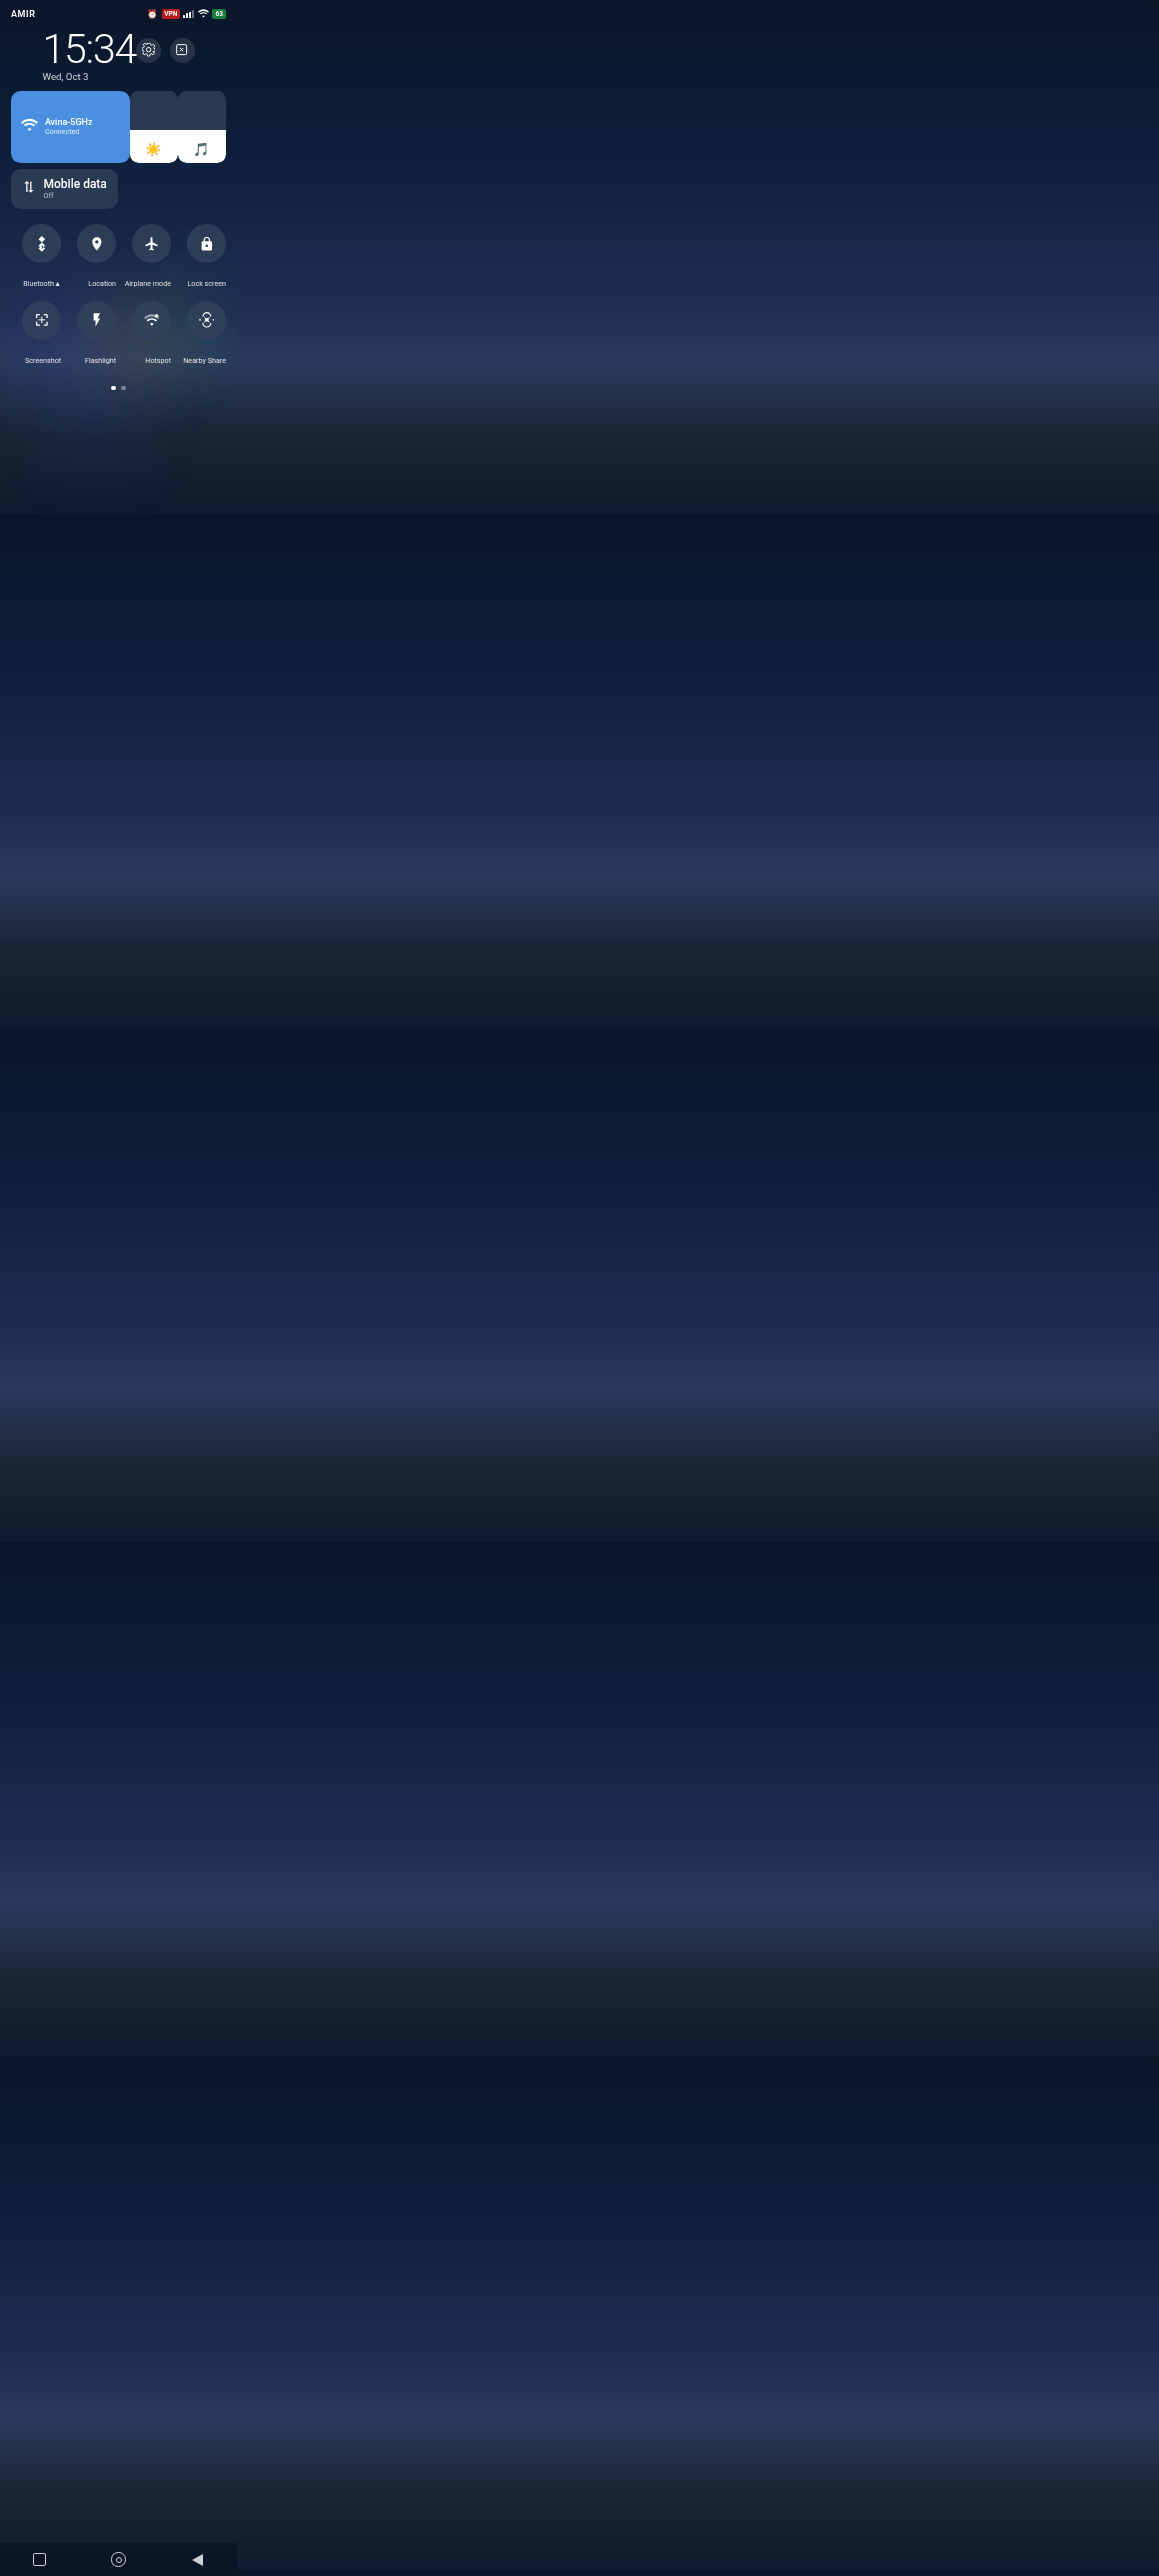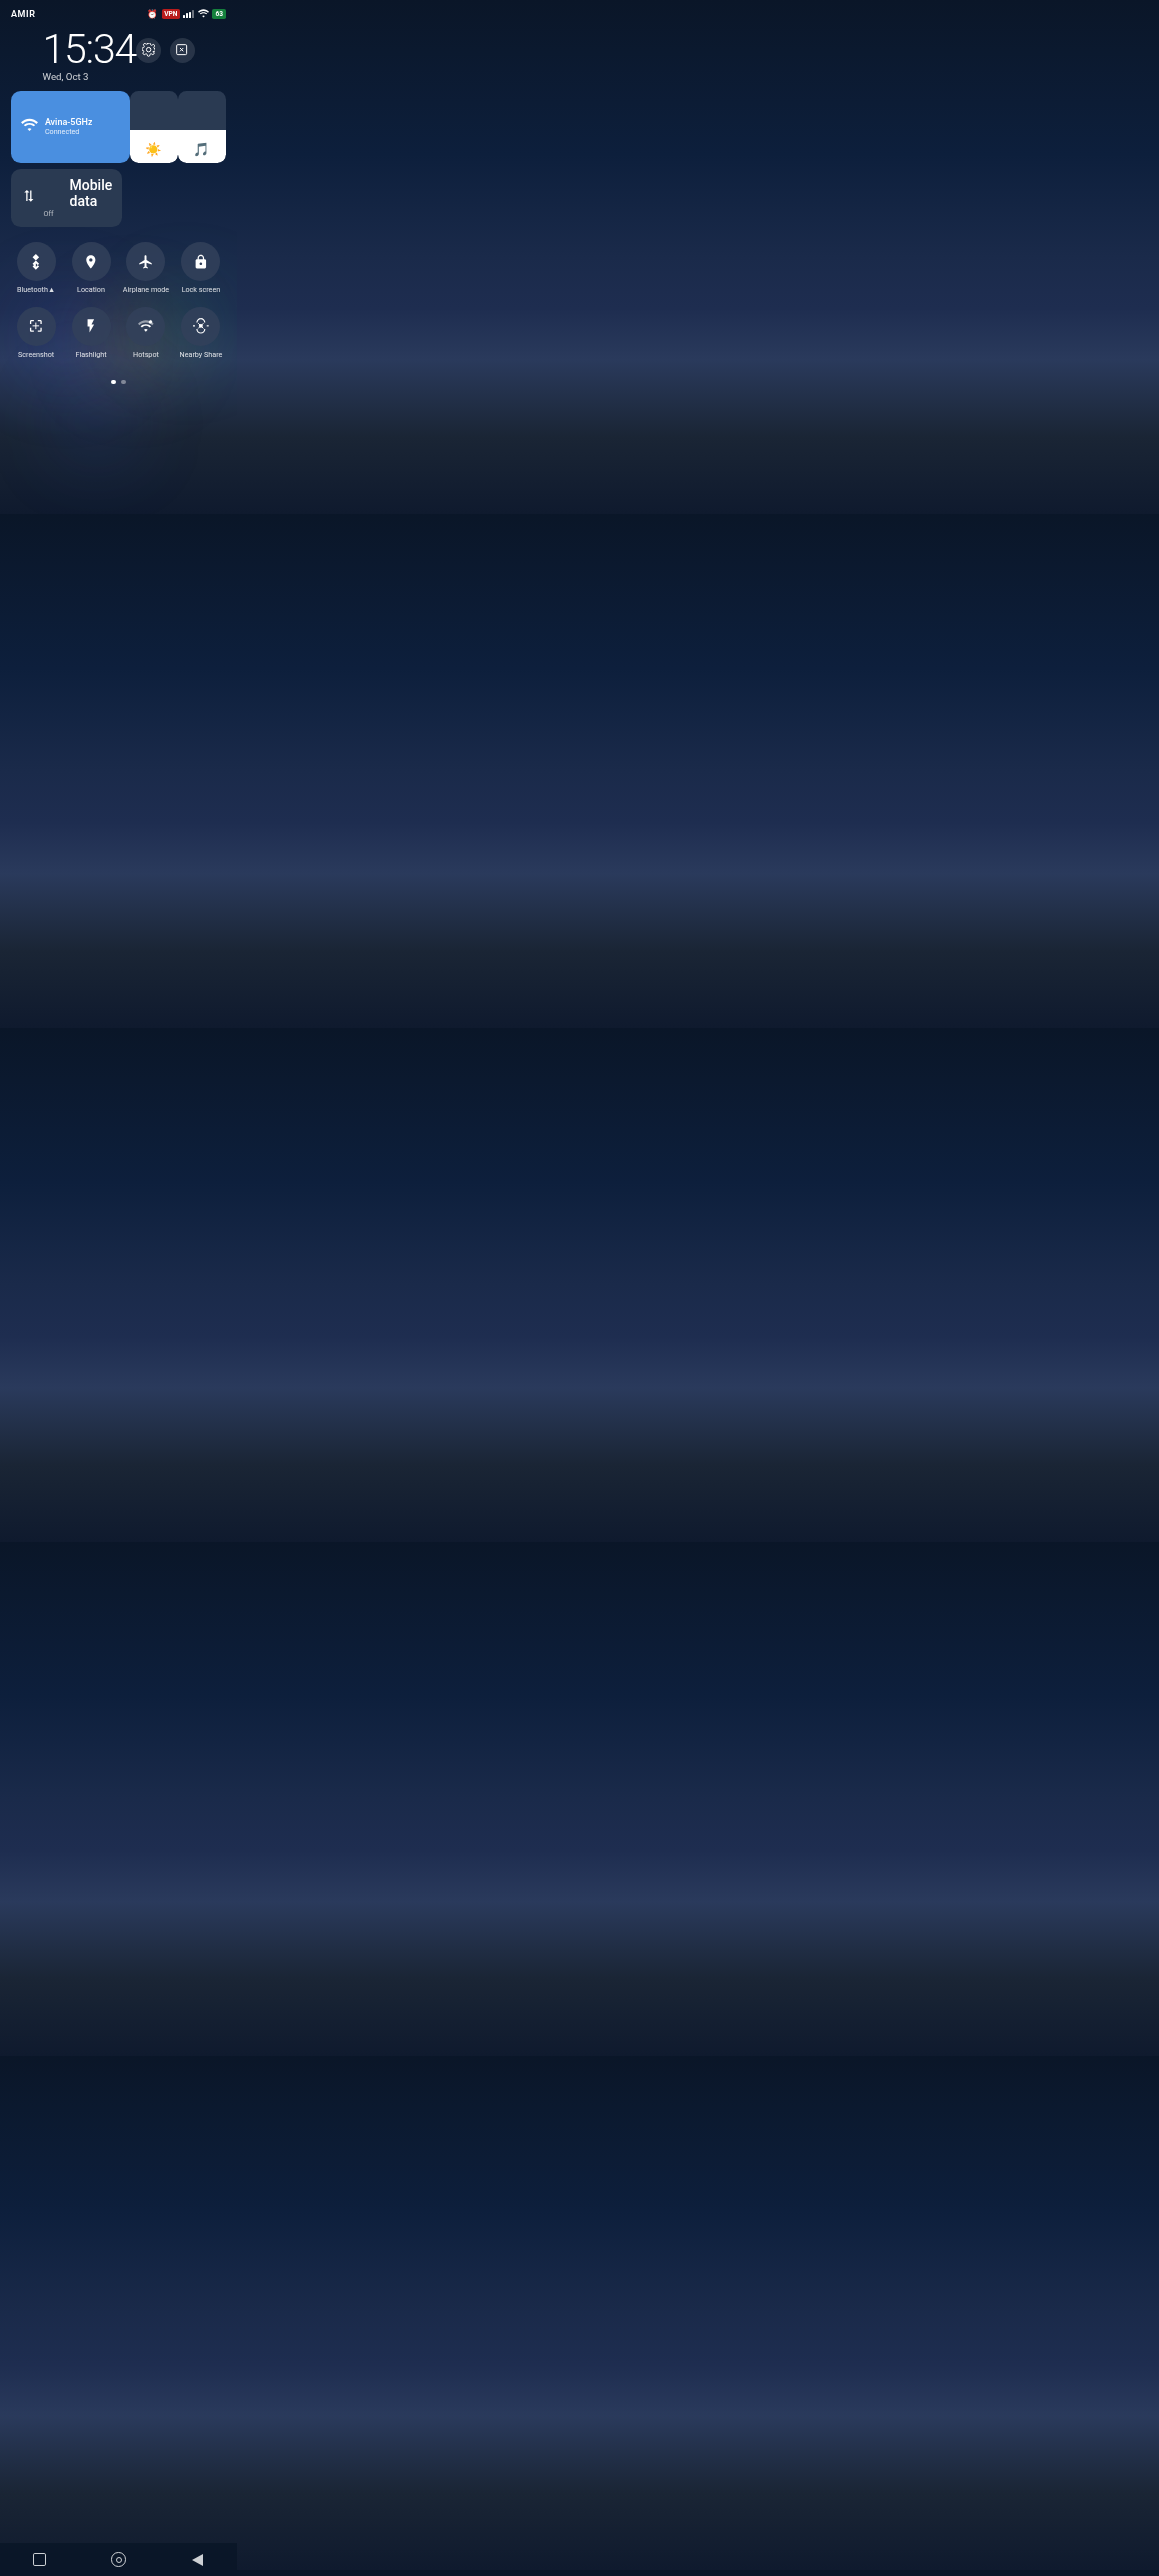--- a/index.html
+++ b/index.html
@@ -208,23 +208,22 @@
       align-items: center;
       gap: 7.2px;
       cursor: pointer;
     }
 
     .toggle-mobile .mobile-icon {
       font-size: 13.3px;
     }
 
     .toggle-mobile .mobile-text .name {
-      font-size: 14px;
+      font-size: 12px;
       font-weight: 500;
-      margin-left: 26px;
     }
 
     .toggle-mobile .mobile-text .status {
       font-size: 7.2px;
       color: rgba(255,255,255,0.65);
     }
 
     
     .icon-grid {
       padding: 9.7px 11px 6px;
@@ -235,22 +234,22 @@
     .icon-row {
       display: grid;
       grid-template-columns: repeat(4, 1fr);
       gap: 4.8px;
       margin-bottom: 12px;
     }
 
     .icon-tile {
       display: flex;
       flex-direction: column;
-      align-items: center;
-      gap: 4px;
+      align-items: flex-end;
+      gap: 16px;
       cursor: pointer;
     }
 
     .icon-circle {
       width: 39px;
       height: 39px;
       border-radius: 50%;
       background: rgba(50,65,90,0.85);
       display: flex;
       align-items: center;

